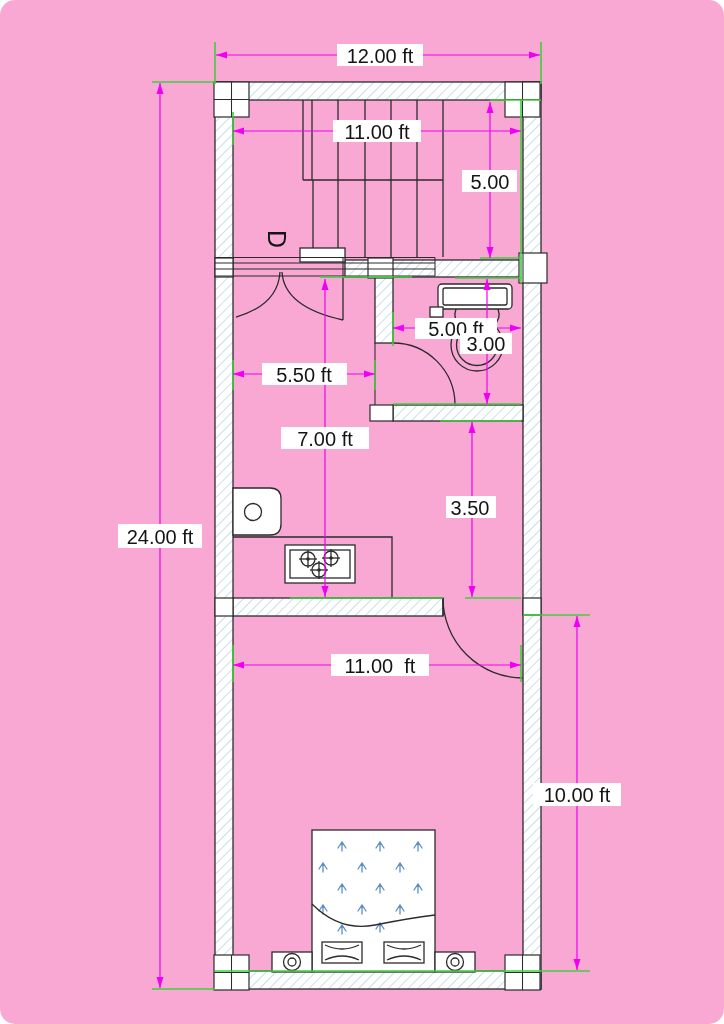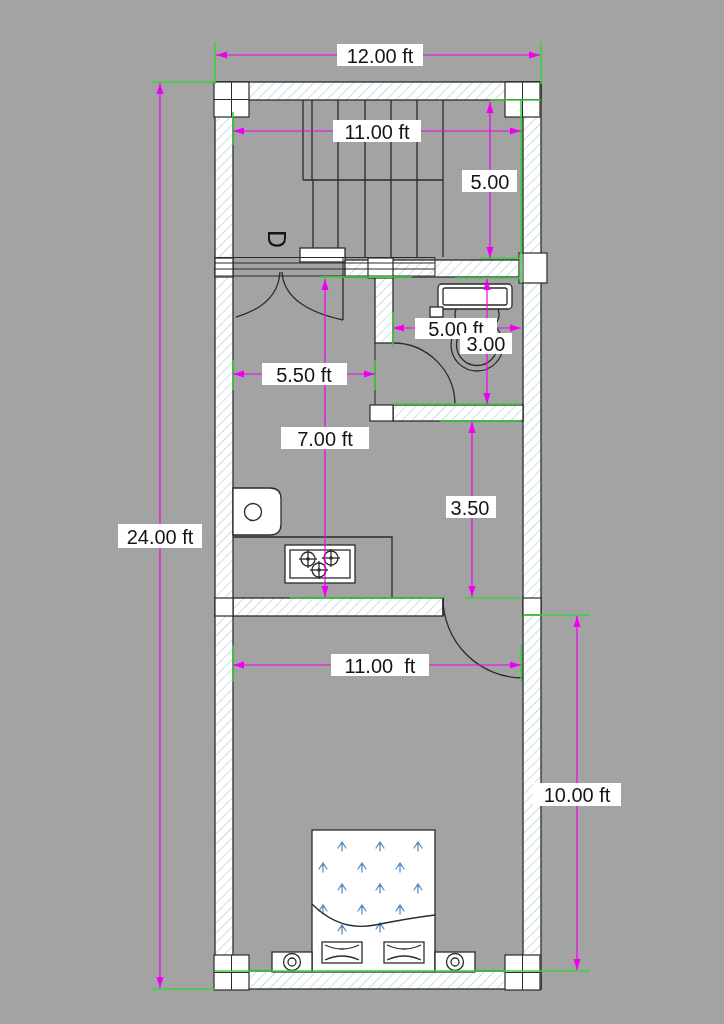--- a/index.html
+++ b/index.html
@@ -1,16 +1,16 @@
 <!DOCTYPE html>
 <html style="--c-dimension: #f000f0; --c-extension: #3ecf3e; --c-hatch: #9ec5d8; --c-line: #2b2b2b; --c-bed_arrow: #5e8fc4;"><head>
 <meta charset="utf-8">
 <style>
   html,body{margin:0;padding:0;background:#fff;}
-  .page{width:724px;height:1024px;position:relative;background:#a3a3a3;overflow:hidden;}
+  .page{width:724px;height:1024px;position:relative;background:#f9a8d4;overflow:hidden;border-radius:15px;}
   svg{display:block;}
   .wall{fill:url(#hatch);stroke:var(--c-line,#2b2b2b);stroke-width:1.3;}
   .ln{stroke:var(--c-line,#2b2b2b);stroke-width:1.3;fill:none;}
   .thin{stroke-width:1.05;}
   .fix{fill:#fff;stroke:var(--c-line,#2b2b2b);stroke-width:1.3;}
   .nf{fill:none;stroke:var(--c-line,#2b2b2b);stroke-width:1.3;}
   .col{fill:#fff;stroke:var(--c-line,#2b2b2b);stroke-width:1.2;}
   .dim{stroke:var(--c-dimension,#f000f0);stroke-width:1.2;fill:none;}
   .dimhead{fill:var(--c-dimension,#f000f0);stroke:none;}
   .ext{stroke:var(--c-extension,#3ecf3e);stroke-width:1.6;fill:none;}

